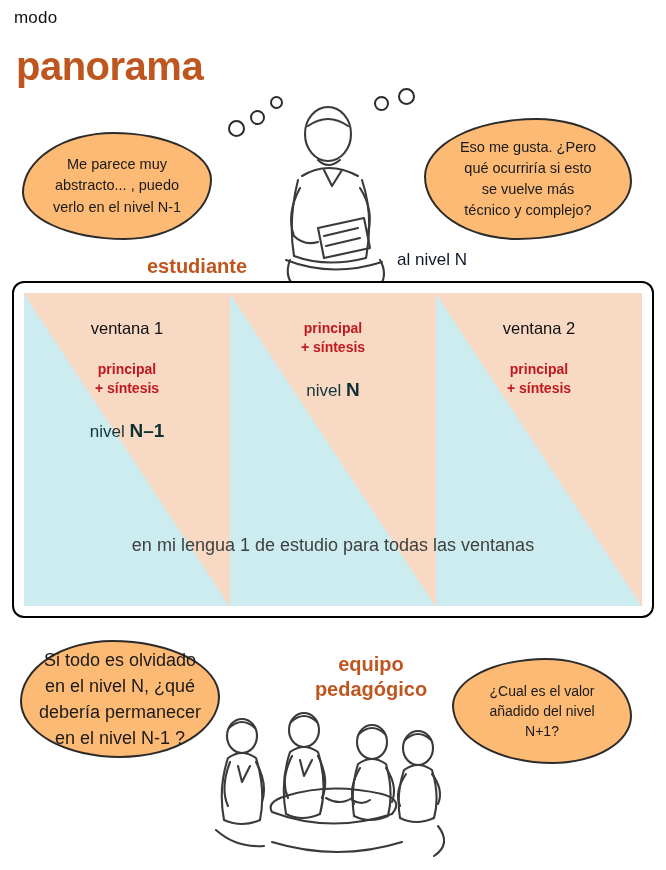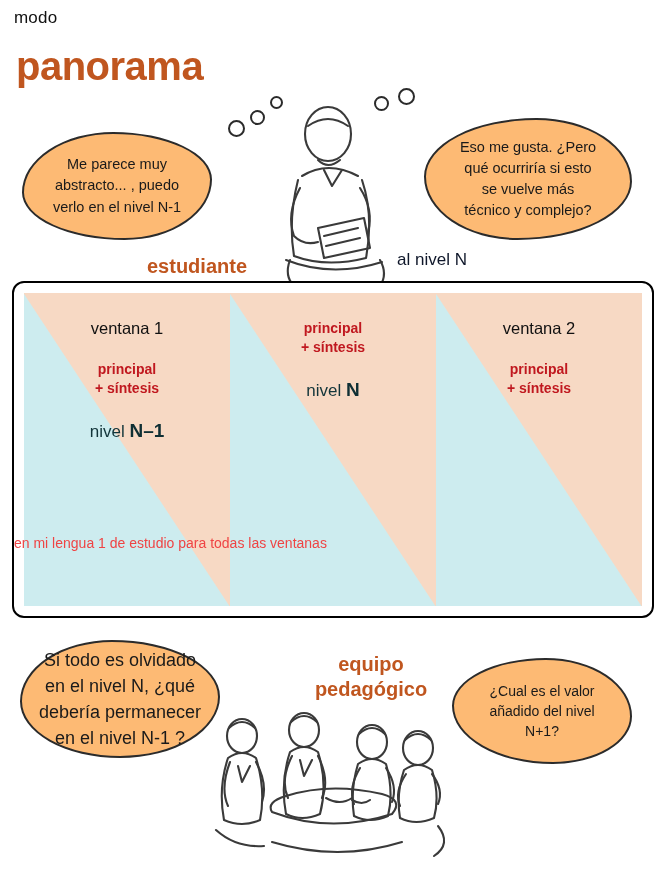--- a/index.html
+++ b/index.html
@@ -189,23 +189,23 @@
   }
   .win-level b {
     font-size: 19px;
     color: #0f2f34;
   }
   #panel-footnote {
     position: absolute;
     left: 0;
     right: 0;
     top: 252px;
-    text-align: left;
-    font-size: 14px;
-    color: #ef4444;
+    text-align: center;
+    font-size: 18px;
+    color: #404040;
     z-index: 8;
     pointer-events: none;
   }
 
   
   #student-figure {
     position: absolute;
     left: 232px;
     top: 96px;
     width: 200px;

